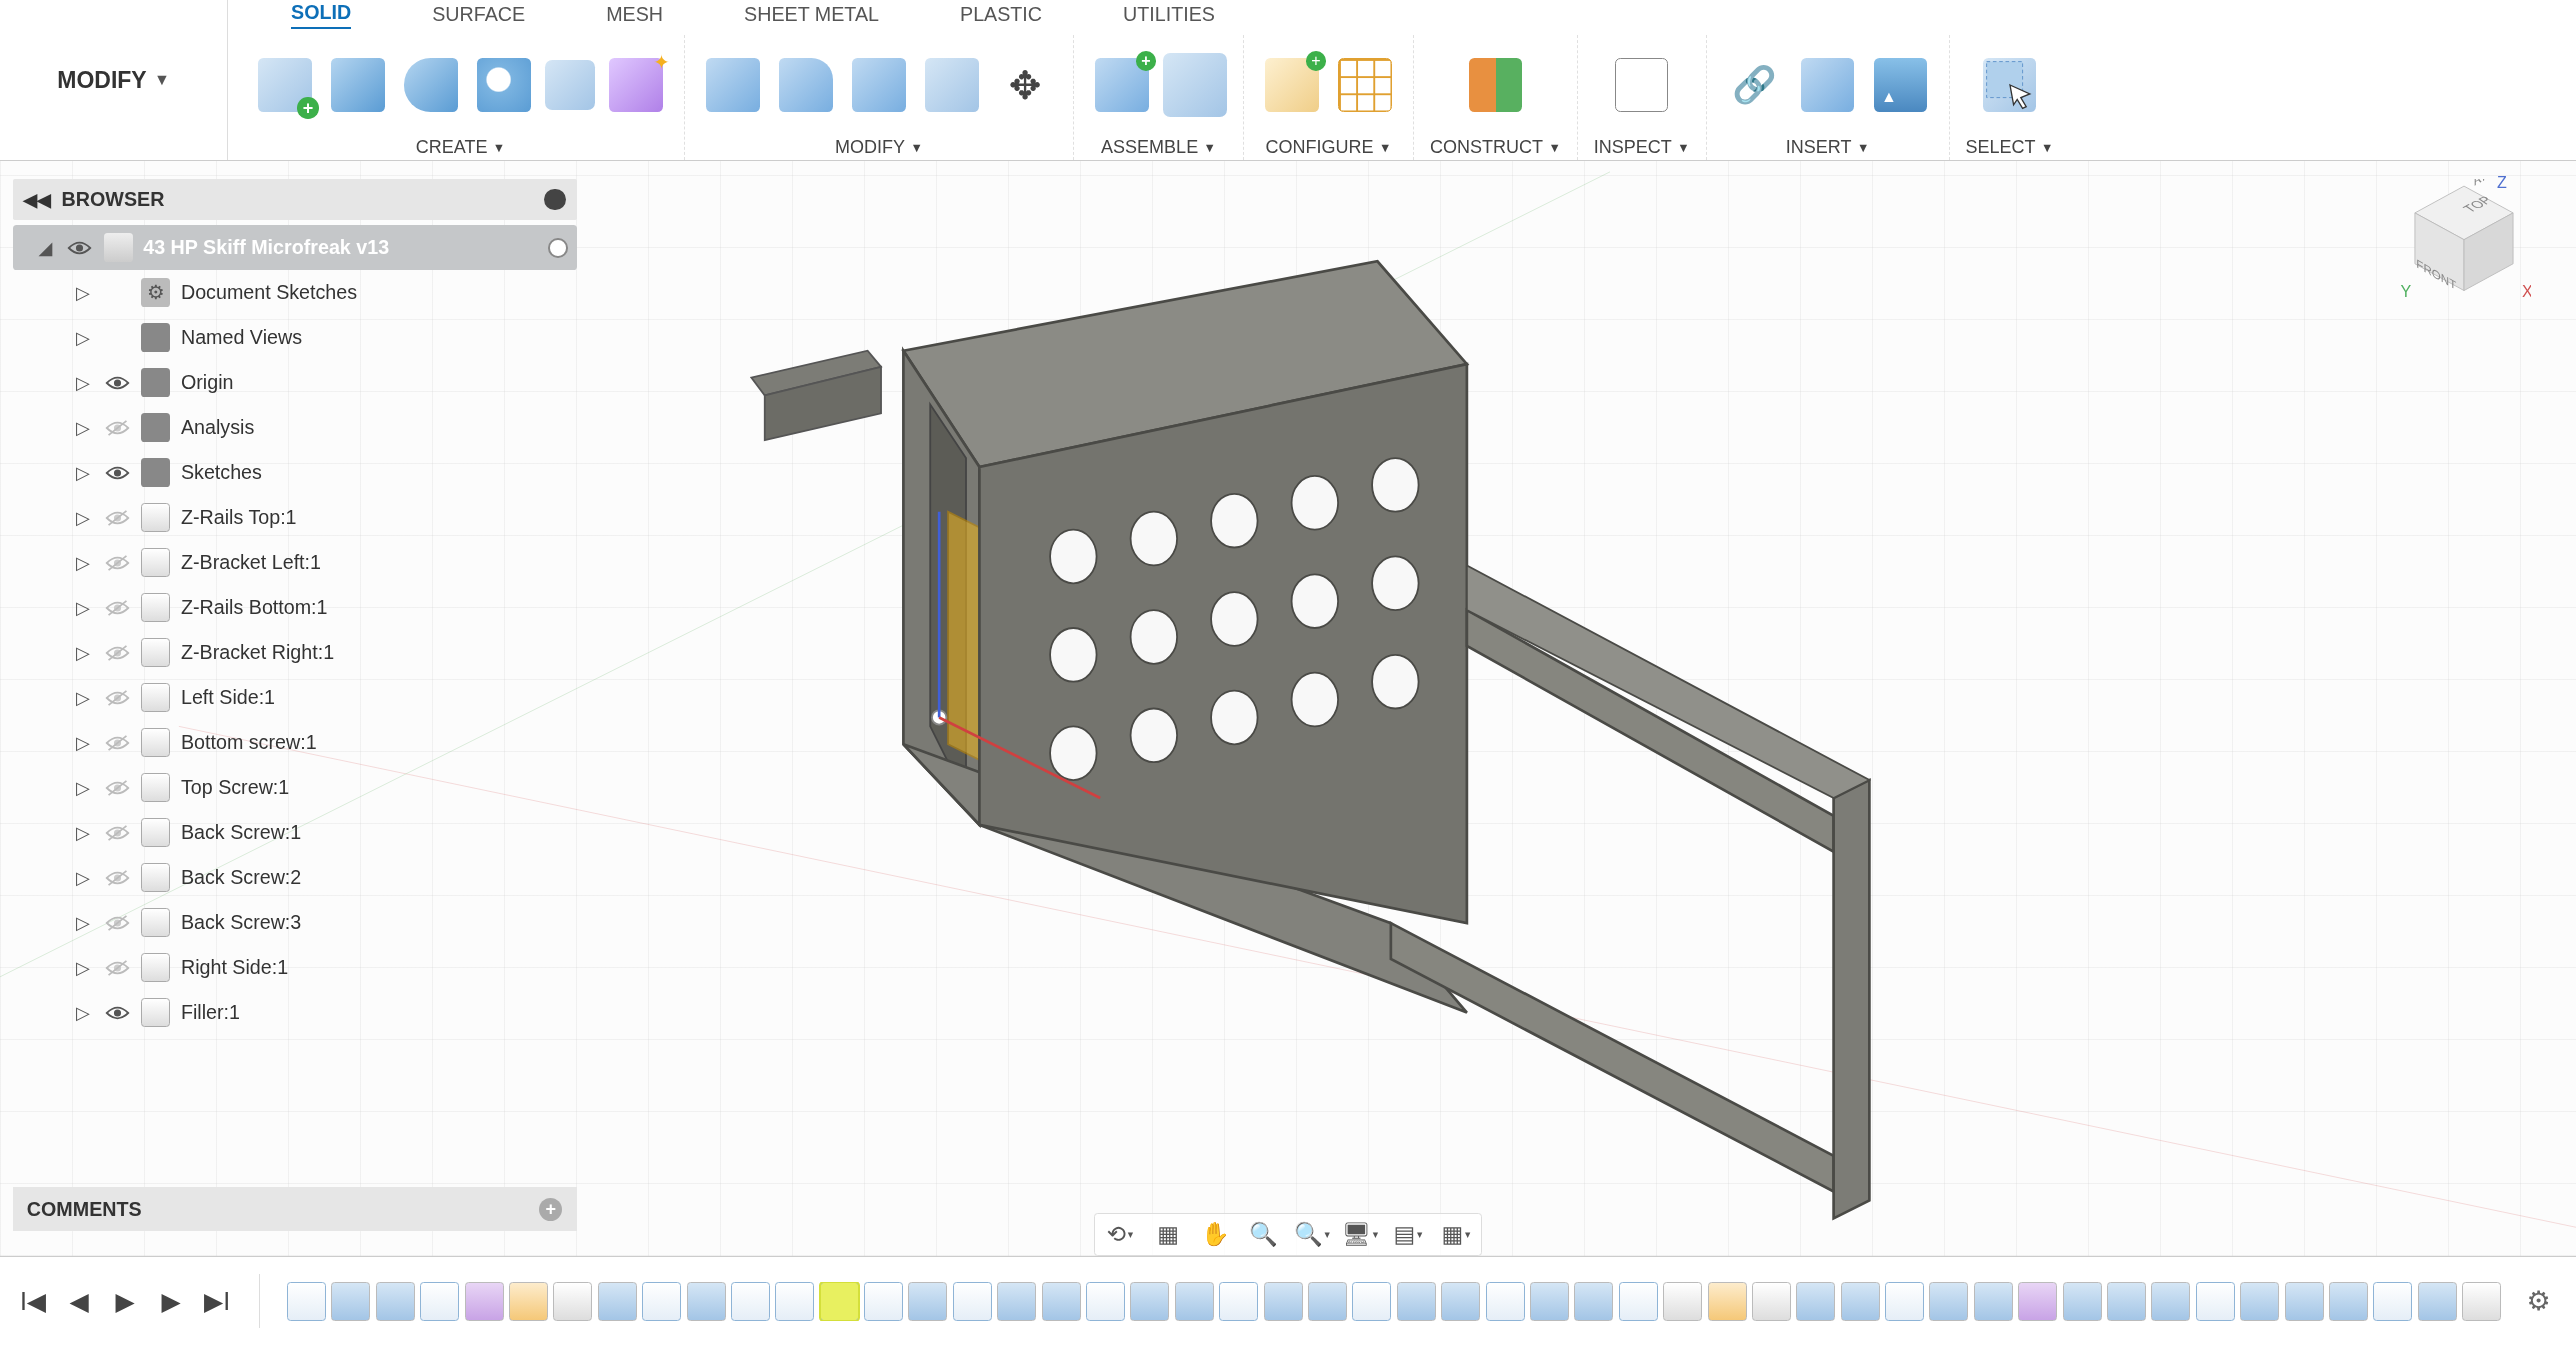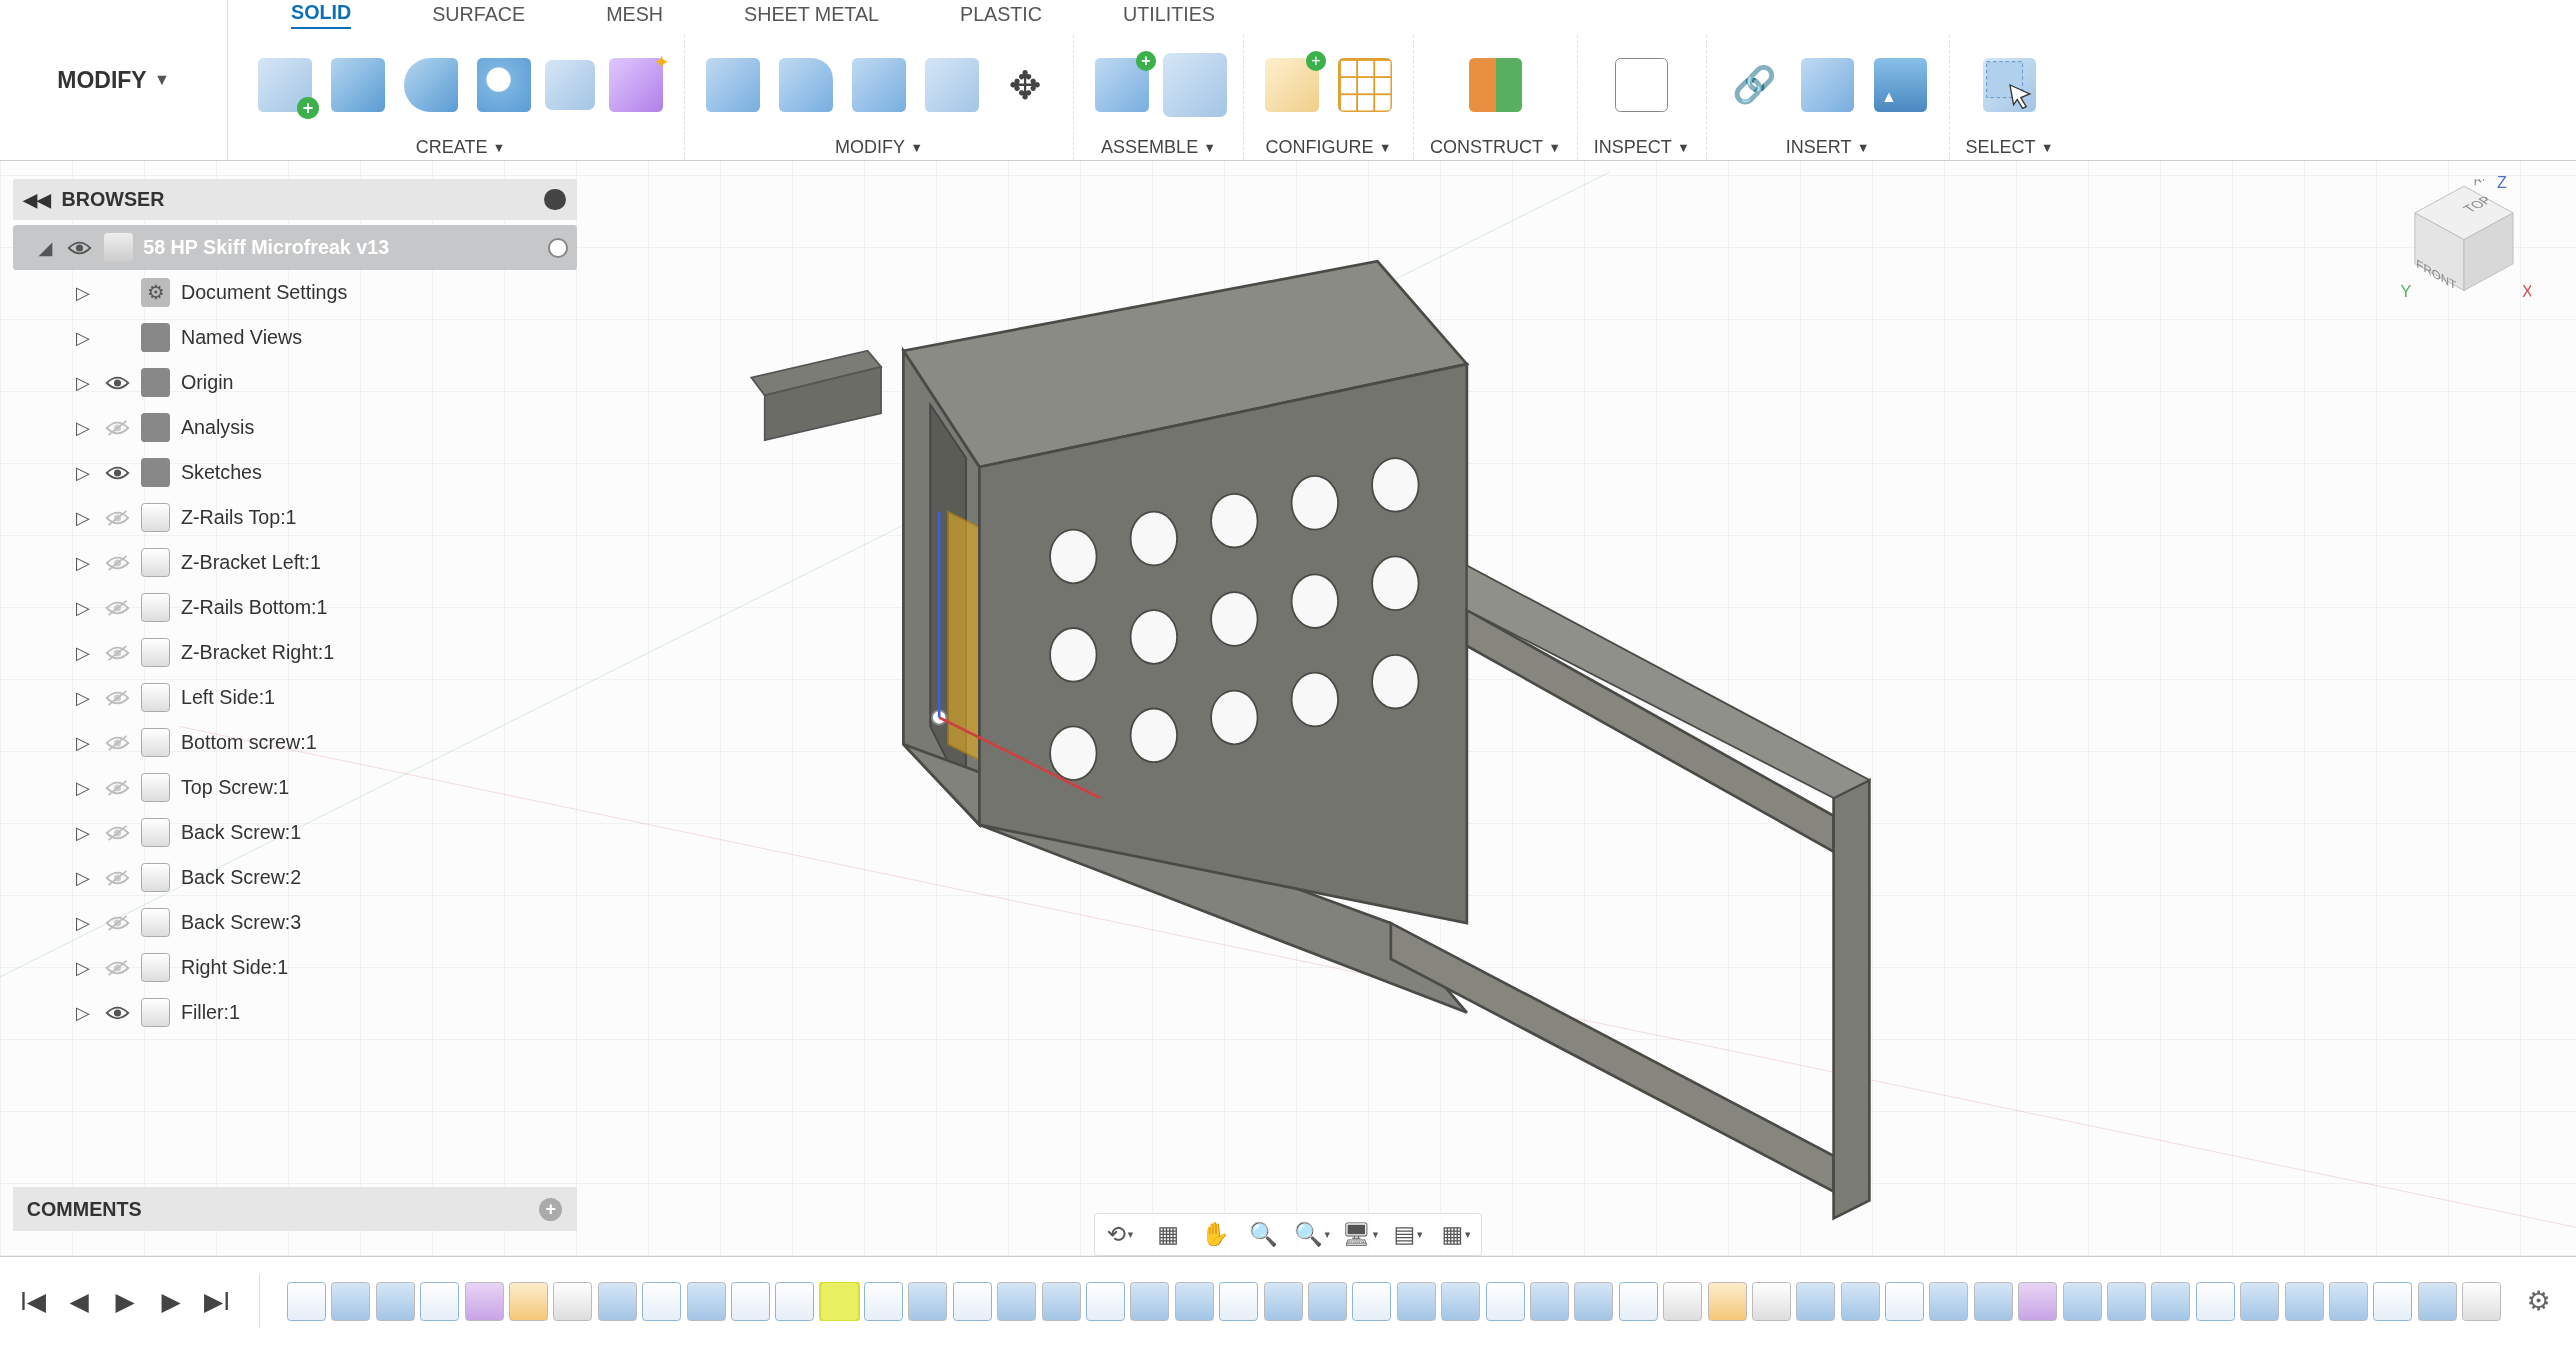--- a/index.html
+++ b/index.html
@@ -310,32 +310,32 @@
   <div class="tree">
     <div class="row root">
       <span class="expander">◢</span>
       <span class="eye visible">
           <svg viewBox="0 0 28 20">
             <path d="M2 10 Q14 -2 26 10 Q14 22 2 10 Z" fill="none" stroke-width="2"></path>
             <circle cx="14" cy="10" r="4" fill="#555"></circle>
           </svg>
         </span>
       <span class="node-icon doc"></span>
-      <span class="label">58 HP Skiff Microfreak v13</span>
+      <span class="label">43 HP Skiff Microfreak v13</span>
       <span class="root-bits">
           <span class="radio"></span>
         </span>
     </div>
     <div id="tree-items">
         <div class="row">
     <span class="indent"></span>
     <span class="expander">▷</span>
     <span style="width:27px"></span>
     <span class="node-icon gear"></span>
-    <span>Document Settings</span>
+    <span>Document Sketches</span>
         </div>
         <div class="row">
     <span class="indent"></span>
     <span class="expander">▷</span>
     <span style="width:27px"></span>
     <span class="node-icon folder"></span>
     <span>Named Views</span>
         </div>
         <div class="row">
     <span class="indent"></span>

